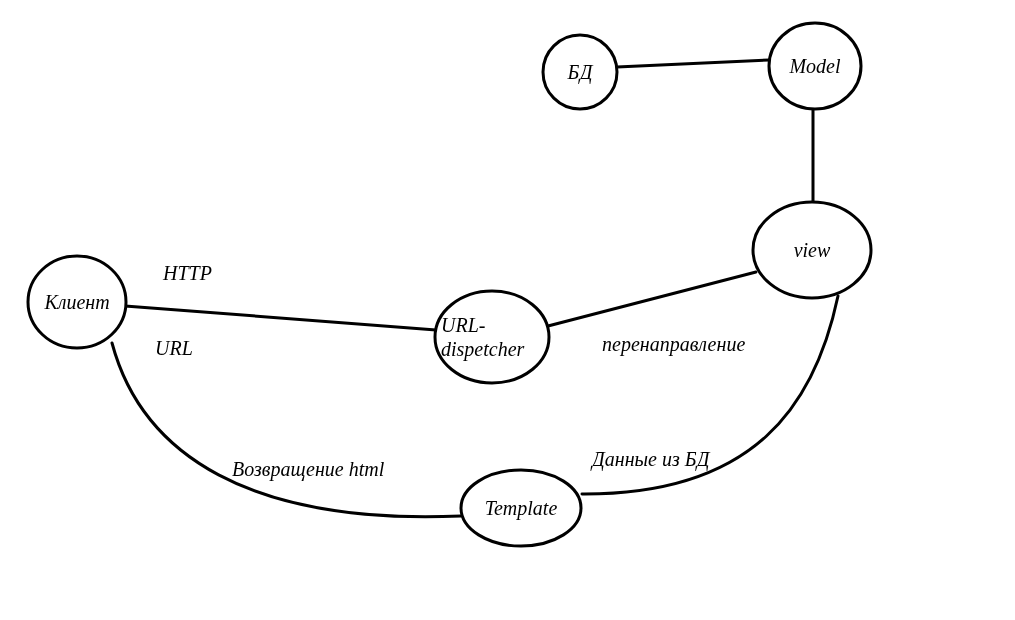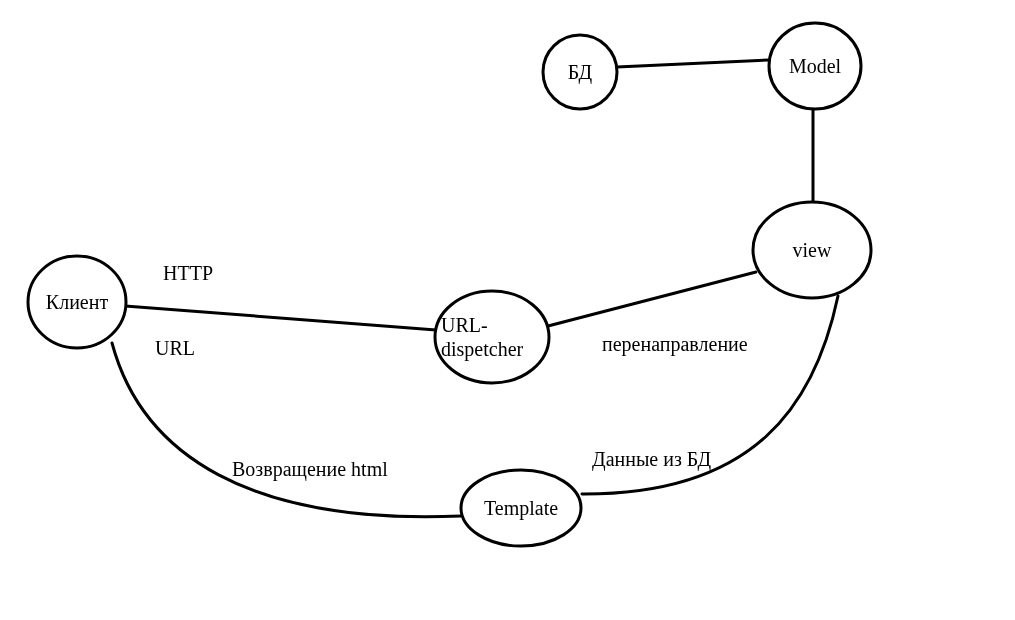--- a/index.html
+++ b/index.html
@@ -6,20 +6,21 @@
     margin: 0;
     padding: 0;
     background: #ffffff;
   }
   .stage {
     position: relative;
     width: 1015px;
     height: 620px;
     background: #ffffff;
     overflow: hidden;
+    font-style: italic;
   }
   svg {
     display: block;
   }
   svg text {
     font-family: "Liberation Serif", "DejaVu Serif", serif;
     font-size: 20px;
     fill: #000000;
   }
 </style>

